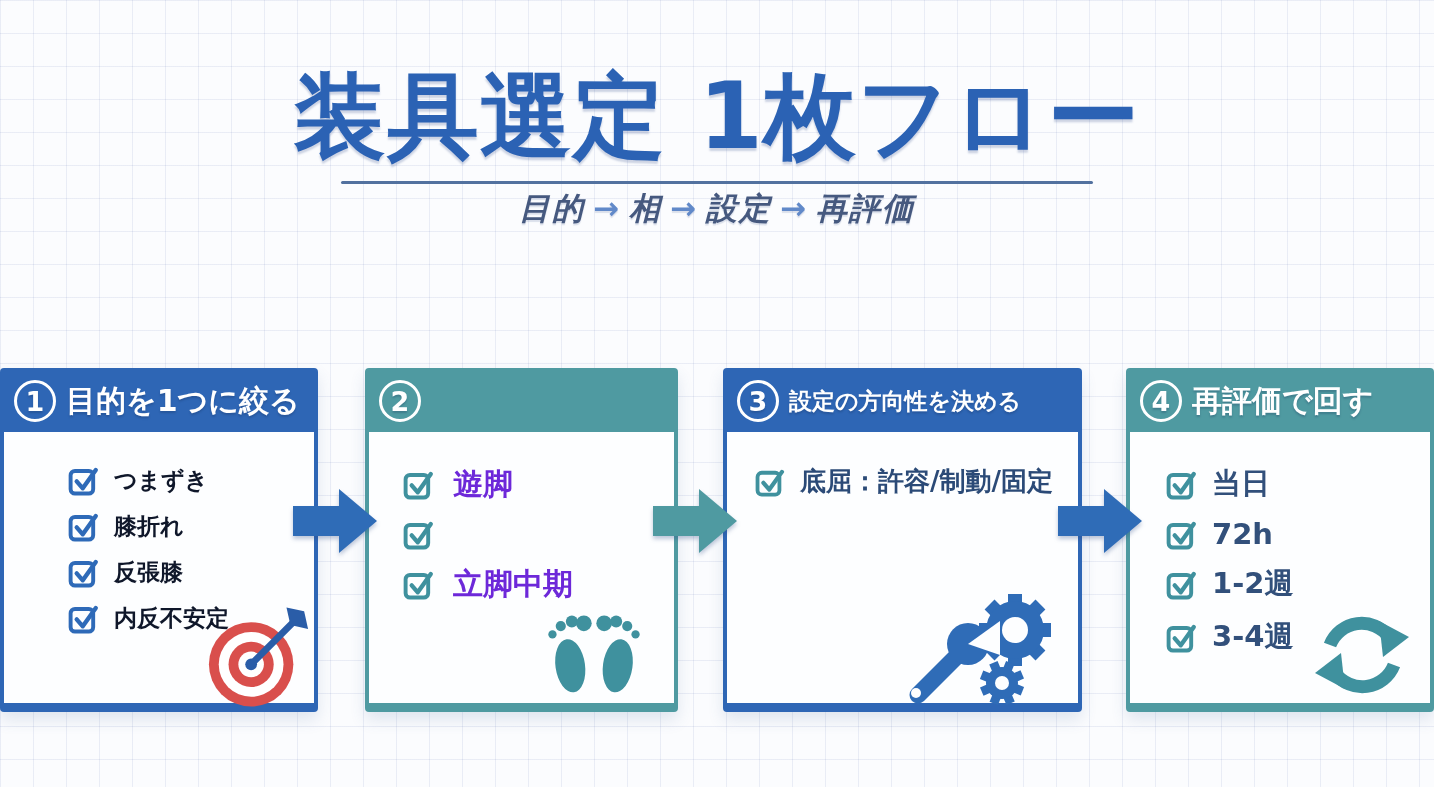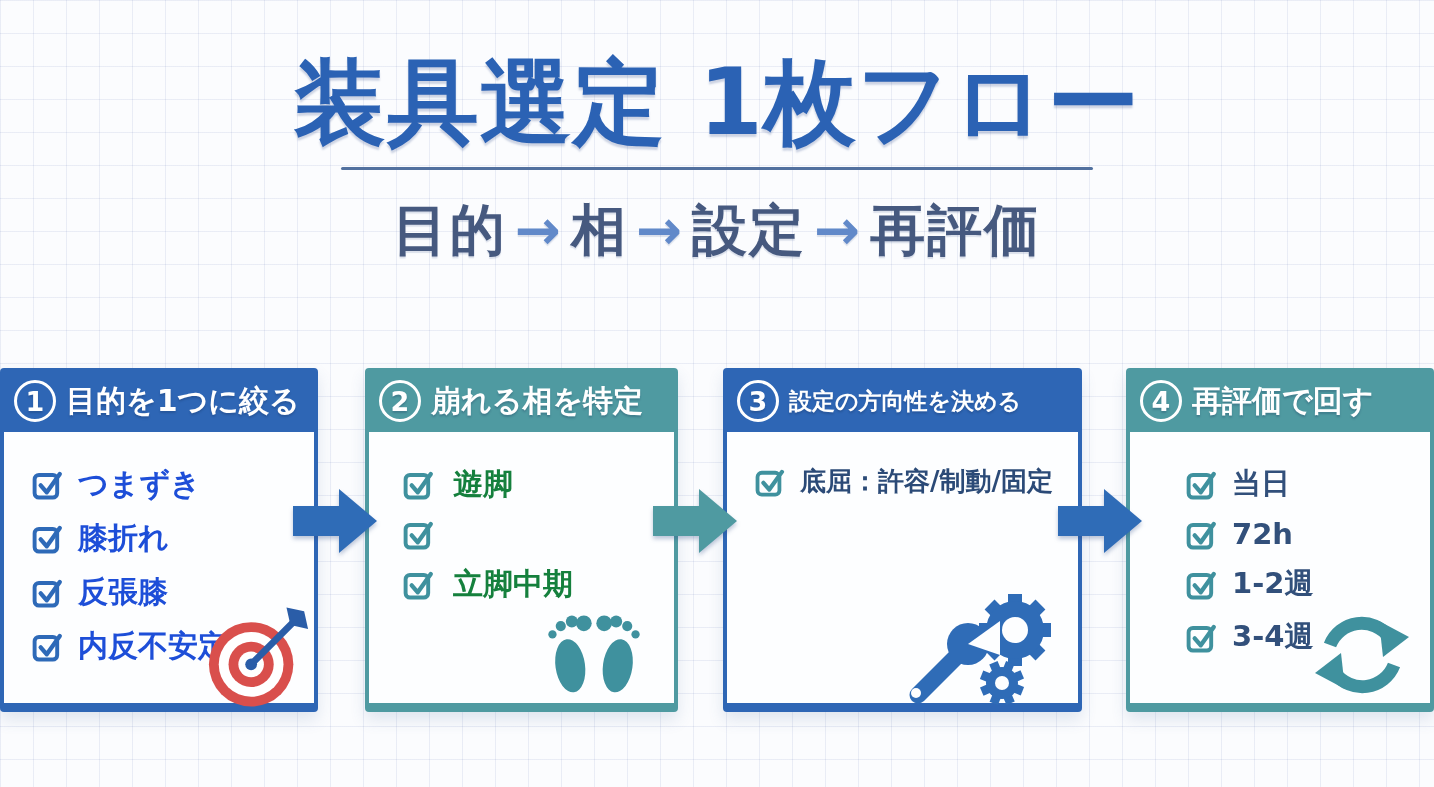--- a/index.html
+++ b/index.html
@@ -9,30 +9,31 @@
   }
   .page{
     position:relative;width:1434px;height:787px;box-sizing:border-box;
     background-color:#fbfcfe;
     background-image:
       linear-gradient(rgba(110,135,190,0.13) 1px, transparent 1px),
       linear-gradient(90deg, rgba(110,135,190,0.13) 1px, transparent 1px);
     background-size:33px 33px;
   }
   
-  .hero{position:absolute;top:2px;left:0;width:100%;text-align:center;}
+  .hero{position:absolute;top:16px;left:0;width:100%;text-align:center;}
   .title{
     margin:50px 0 0 0;font-size:92px;line-height:1.1;font-weight:800;
     color:#2b62b4;letter-spacing:1px;
     text-shadow:0 3px 2px rgba(40,70,130,0.22);
   }
   .divider{width:752px;height:3px;background:#52719f;margin:14px auto 0;border-radius:2px;}
   .subtitle{
-    margin-top:24px;font-size:55px;font-weight:700;color:#46597f;letter-spacing:2px;
+    margin-top:4px;font-size:31px;font-weight:700;color:#46597f;letter-spacing:2px;
     text-shadow:0 2px 1px rgba(40,70,130,0.15);
+    font-style:italic;
   }
   .subtitle .arr{color:#6189c9;padding:0 8px;font-weight:700;}
   
   .cards{position:absolute;left:0;top:368px;width:1434px;height:344px;}
   .card{
     position:absolute;top:0;height:344px;box-sizing:border-box;
     background:#fdfeff;border:4px solid;border-bottom-width:9px;border-radius:4px;
     box-shadow:0 8px 16px rgba(60,90,150,0.14);
   }
   .card.blue{border-color:#2e66b5;}
@@ -46,22 +47,22 @@
   .card.teal .chead{background:#4f9aa1;}
   .circle-num{
     flex:0 0 auto;width:42px;height:42px;border:3px solid #fff;border-radius:50%;
     display:flex;align-items:center;justify-content:center;
     font-size:27px;font-weight:700;box-sizing:border-box;
   }
   .ctitle{font-size:30px;white-space:nowrap;}
   .card3 .ctitle{font-size:23px;}
   .cbody{position:relative;height:277px;box-sizing:border-box;padding:32px 8px 8px 28px;}
   .item{display:flex;align-items:center;gap:13px;margin-bottom:13px;font-weight:700;}
-  .card1 .item{color:#1d4ed8;font-size:30px;}
-  .card2 .item{color:#15803d;font-size:30px;gap:17px;font-family:Liberation Mono, monospace;}
+  .card1 .item{color:#0f172a;font-size:23px;margin-left:36px;}
+  .card2 .item{color:#6d28d9;font-size:30px;gap:17px;font-family:Liberation Mono, monospace;}
   .card3 .item{color:#2b4a77;font-size:26px;margin-bottom:25px;}
   .card4 .item{color:#32507b;font-size:29px;}
   .cb{flex:0 0 auto;display:block;}
   .card1 .cb{color:#2e6ab8;}
   .card2 .cb,.card3 .cb,.card4 .cb{color:#3f919e;}
   .corner-icon{position:absolute;}
   
   .arrow{
     position:absolute;top:114px;width:86px;height:78px;z-index:6;
     filter:drop-shadow(0 3px 2px rgba(40,70,130,0.3));
@@ -125,21 +126,20 @@
           <circle cx="48" cy="60" r="6" fill="#2a5da8"></circle>
           <line x1="48" y1="60" x2="93" y2="15" stroke="#2a5da8" stroke-width="7" stroke-linecap="round"></line>
           <polygon points="84,2 102,6 106,24 88,20" fill="#2a5da8"></polygon>
         </svg>
       </div>
     </div>
 
     <div class="card card2 teal" style="left:365px;width:313px;">
       <div class="chead">
         <span class="circle-num">2</span>
-        <span class="ctitle">崩れる相を特定</span>
       </div>
       <div class="cbody" style="padding-left:34px;">
         <div class="item">
           <svg class="cb" viewBox="0 0 38 38" width="33" height="33">
               <rect x="3" y="8" width="26" height="26" rx="5" fill="none" stroke="currentColor" stroke-width="4.5"></rect>
               <path d="M 10 20 L 17 28 L 32 7" fill="none" stroke="currentColor" stroke-width="5" stroke-linecap="round" stroke-linejoin="round"></path>
             </svg>
           <span>遊脚</span>
         </div>
         <div class="item">
@@ -223,21 +223,21 @@
           </g>
         </svg>
       </div>
     </div>
 
     <div class="card card4 teal" style="left:1126px;width:308px;">
       <div class="chead">
         <span class="circle-num">4</span>
         <span class="ctitle">再評価で回す</span>
       </div>
-      <div class="cbody" style="padding-left:56px;">
+      <div class="cbody" style="padding-left:36px;">
         <div class="item">
           <svg class="cb" viewBox="0 0 38 38" width="33" height="33">
               <rect x="3" y="8" width="26" height="26" rx="5" fill="none" stroke="currentColor" stroke-width="4.5"></rect>
               <path d="M 10 20 L 17 28 L 32 7" fill="none" stroke="currentColor" stroke-width="5" stroke-linecap="round" stroke-linejoin="round"></path>
             </svg>
           <span>当日</span>
         </div>
         <div class="item">
           <svg class="cb" viewBox="0 0 38 38" width="33" height="33">
               <rect x="3" y="8" width="26" height="26" rx="5" fill="none" stroke="currentColor" stroke-width="4.5"></rect>

